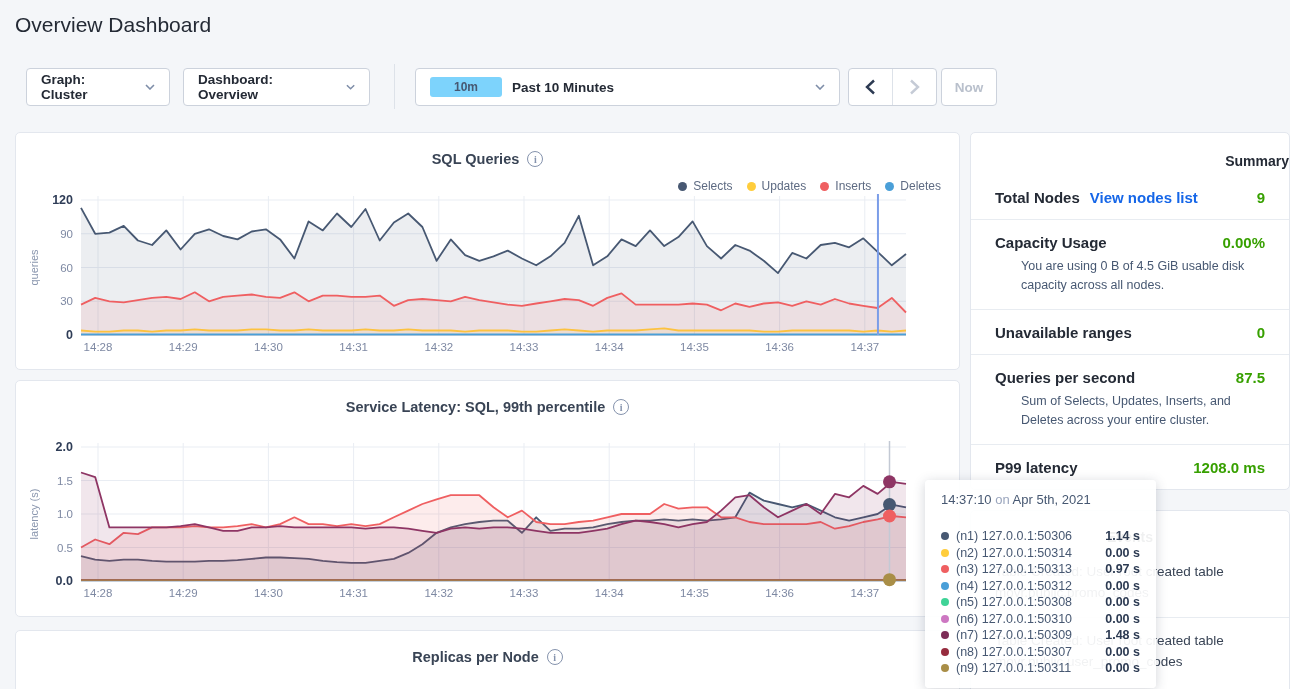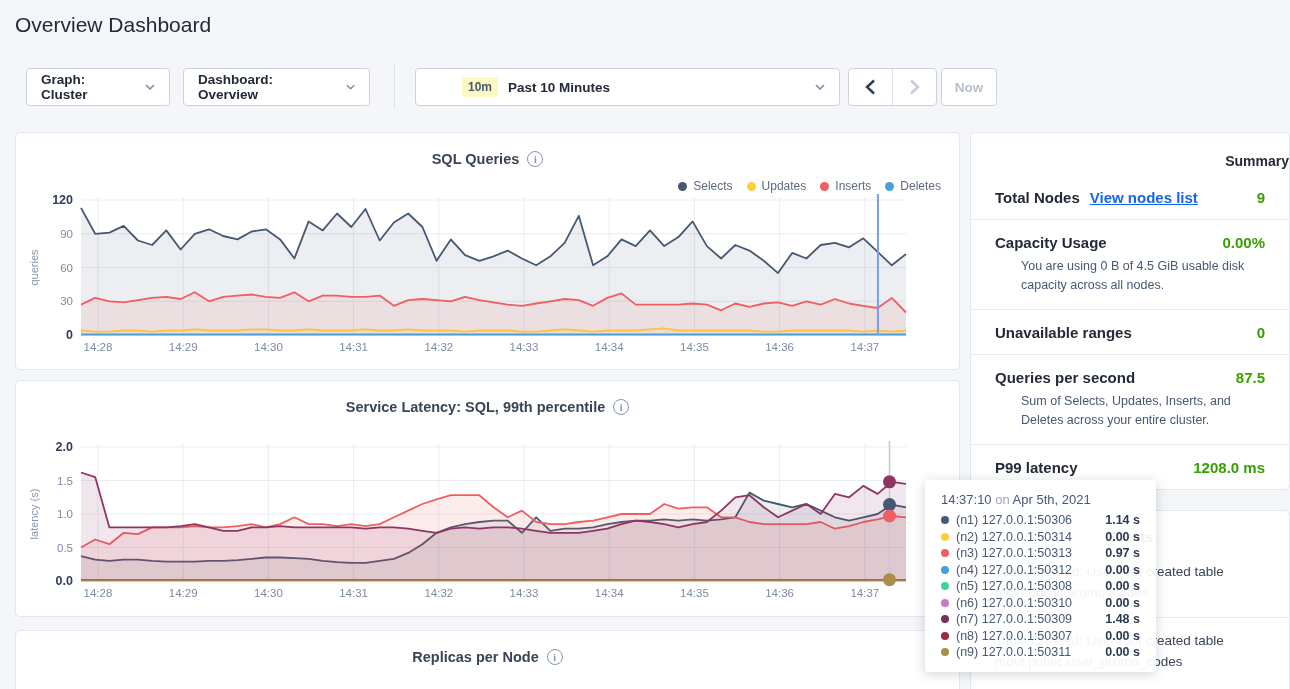--- a/index.html
+++ b/index.html
@@ -10,21 +10,21 @@
   .page-title{position:absolute;left:15px;top:13px;font-size:21px;font-weight:500;color:#242a35;}
   
   .btn{
     position:absolute;top:68px;height:38px;box-sizing:border-box;background:#fff;
     border:1px solid #ccd2dc;border-radius:4px;display:flex;align-items:center;
     padding:0 14px;font-size:13.5px;font-weight:bold;color:#242a35;gap:10px;cursor:pointer;
   }
   .chev{width:10px;height:6px;}
   .vdivider{position:absolute;left:394px;top:64px;width:1px;height:45px;background:#dde2e9;}
   .time-select{left:415px;width:425px;justify-content:flex-start;}
-  .time-badge{background:#fef9c3;color:#475872;font-size:12px;font-weight:bold;border-radius:3px;padding:3px 6px;margin-left:32px;}
+  .time-badge{background:#7dd3fc;color:#475872;font-size:12px;font-weight:bold;border-radius:3px;padding:3px 24px;}
   .time-select .chev{margin-left:auto;}
   .arrow-group{position:absolute;left:848px;top:68px;height:38px;display:flex;border:1px solid #ccd2dc;border-radius:4px;background:#fff;box-sizing:border-box;}
   .arrow-btn{width:43px;display:flex;align-items:center;justify-content:center;cursor:pointer;}
   .arrow-btn + .arrow-btn{border-left:1px solid #dde2e9;}
   .now-btn{left:941px;width:56px;justify-content:center;color:#b9c0cc;cursor:default;}
   
   .panel{position:absolute;background:#fff;border:1px solid #e3e7ee;border-radius:5px;box-sizing:border-box;}
   #panel-sql{left:15px;top:132px;width:945px;height:238px;}
   #panel-latency{left:15px;top:380px;width:945px;height:237px;}
   #panel-replicas{left:15px;top:630px;width:945px;height:130px;}
@@ -57,21 +57,21 @@
   
   .events-title{text-align:center;font-size:14px;font-weight:bold;color:#242a35;padding:18px 0 4px;}
   .event-item{padding:13px 24px;font-size:13.5px;color:#394455;line-height:1.55;border-top:1px solid #e8ecf1;}
   .event-item:first-of-type{border-top:none;}
   
   .tooltip{
     position:absolute;left:925px;top:480px;width:231px;box-sizing:border-box;
     background:rgba(255,255,255,0.93);border-radius:4px;padding:12px 16px 10px;
     box-shadow:0 2px 12px rgba(50,60,80,0.22);z-index:10;
   }
-  .tooltip-head{font-size:13px;color:#475872;margin-bottom:6px;}
+  .tooltip-head{font-size:13px;color:#475872;margin-bottom:22px;}
   .tooltip-head .on{color:#9aa5bd;}
   .t-row{display:flex;align-items:center;gap:7px;margin:2.5px 0;font-size:12.5px;color:#475872;}
   .t-dot{width:8px;height:8px;border-radius:50%;flex:0 0 auto;}
   .t-val{margin-left:auto;font-weight:bold;color:#2c3a52;}
 </style>
 </head>
 <body>
 
 <div class="page-title">Overview Dashboard</div>
 
@@ -240,21 +240,21 @@
     <span class="info-icon">i</span>
   </div>
 </div>
 
 <div class="panel" id="panel-summary">
   <div class="summary-title">Summary</div>
   <div id="summary-metrics">
       <div class="metric">
         <div class="metric-row">
           <span class="metric-label">Total Nodes</span>
-          <span class="metric-link" style="color: rgb(21, 102, 232); text-decoration: underline;">View nodes list</span>
+          <span class="metric-link" style="color: rgb(21, 102, 232);">View nodes list</span>
           <span class="metric-value" style="color: rgb(55, 160, 0);">9</span>
         </div>
       </div>
       <div class="metric">
         <div class="metric-row">
           <span class="metric-label">Capacity Usage</span>
           <span class="metric-value" style="color: rgb(55, 160, 0);">0.00%</span>
         </div>
         <div class="metric-desc">You are using 0 B of 4.5 GiB usable disk capacity across all nodes.</div>
       </div>

